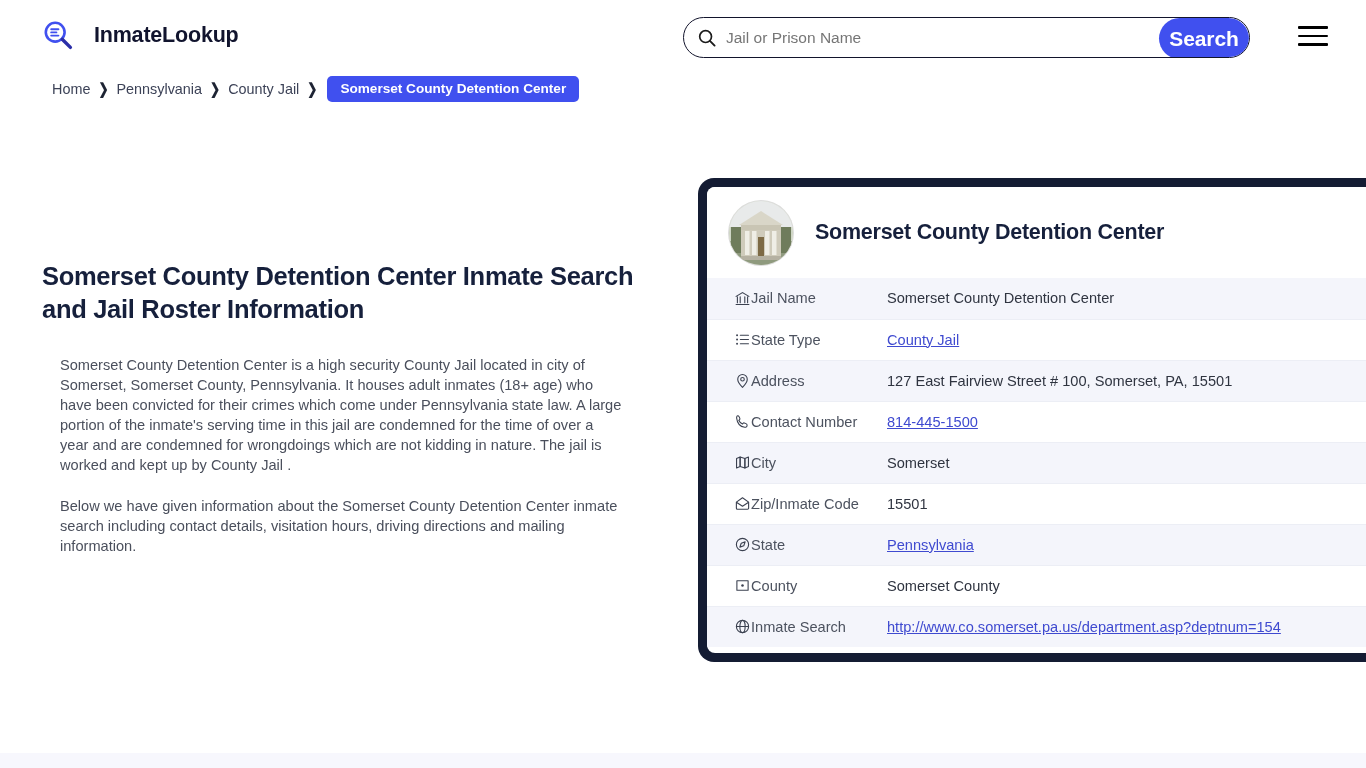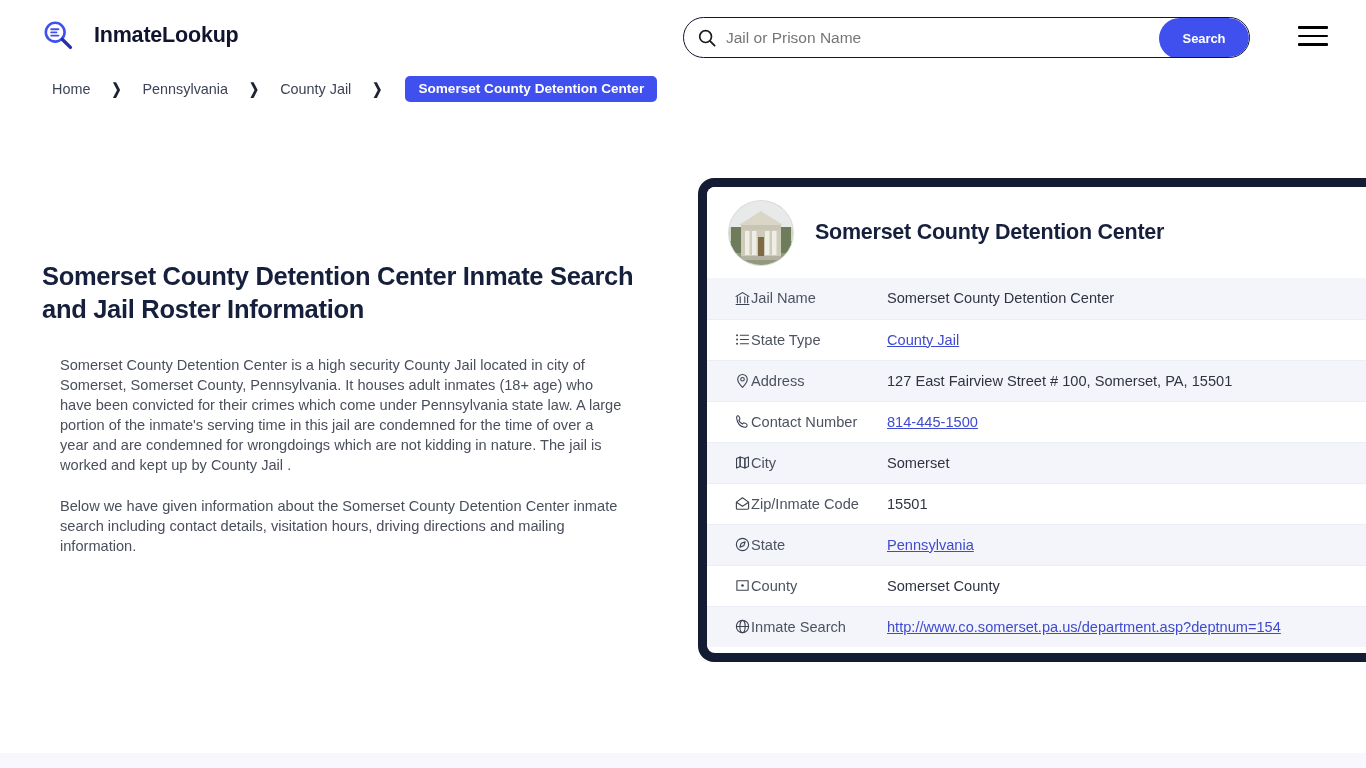--- a/index.html
+++ b/index.html
@@ -82,21 +82,21 @@
   .search-btn {
     position: absolute;
     right: 0; top: 0;
     width: 90px;
     height: 41px;
     background: #4050ef;
     border: none;
     border-radius: 21px;
     color: #ffffff;
     font-family: "Liberation Sans", sans-serif;
-    font-size: 13px;
+    font-size: 21px;
     font-weight: 700;
     cursor: pointer;
     letter-spacing: -0.1px;
   }
 
   .menu-btn {
     position: absolute;
     left: 1296px;
     top: 22px;
     width: 34px; height: 28px;
@@ -115,21 +115,21 @@
   }
   .menu-btn span:last-child { margin-bottom: 0; }
 
   
   .breadcrumb {
     position: absolute;
     left: 52px;
     top: 76px;
     display: flex;
     align-items: center;
-    gap: 13px;
+    gap: 0;
     font-size: 14.4px;
   }
   .crumb {
     color: #3c4257;
     text-decoration: none;
     white-space: nowrap;
   }
   .crumb-sep {
     display: inline-block;
     margin: 0 8px;

